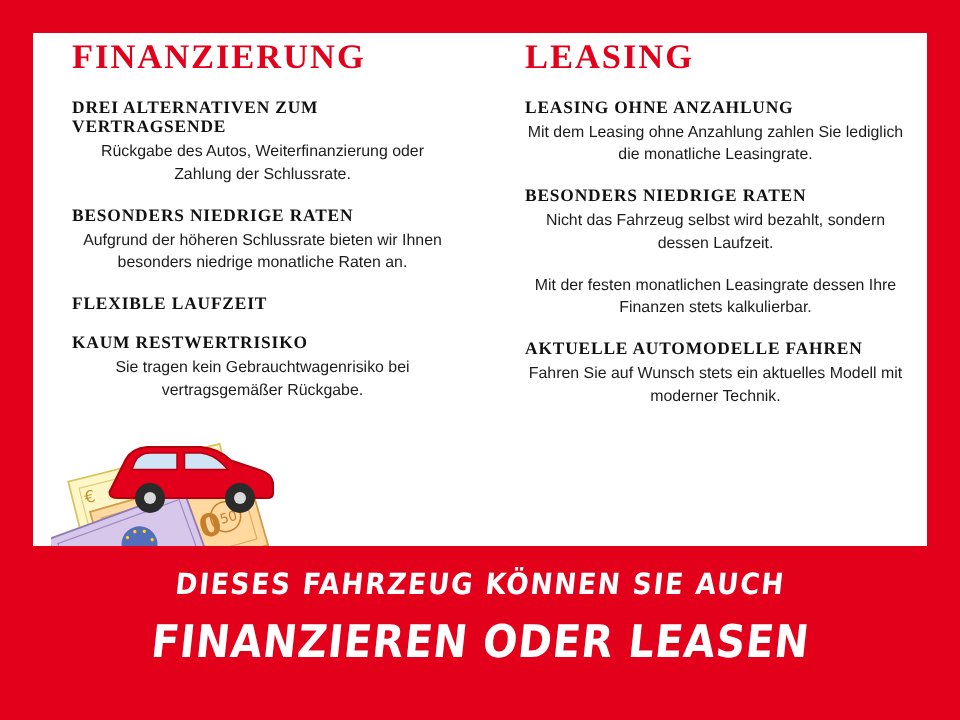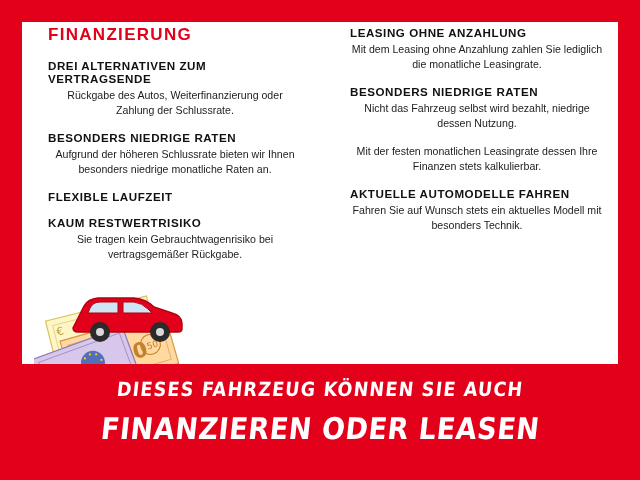--- a/index.html
+++ b/index.html
@@ -92,38 +92,38 @@
     display: flex;
     gap: 22px;
   }
   .col {
     width: 280px;
     padding-left: 26px;
     box-sizing: border-box;
   }
   .col-title {
     color: #e2001a;
-    font-size: 17px;
+    font-size: 23px;
     font-weight: bold;
     letter-spacing: 1.3px;
     text-transform: uppercase;
-    font-family: Liberation Sans, sans-serif;
+    font-family: Liberation Serif, serif;
     margin: 0 0 16px 0;
     line-height: 1;
   }
   .item {
     margin-bottom: 13px;
   }
   .item-head {
     color: #111111;
     font-size: 11.6px;
     font-weight: bold;
     letter-spacing: 0.55px;
     text-transform: uppercase;
-    font-family: Liberation Sans, sans-serif;
+    font-family: Liberation Serif, serif;
     margin-bottom: 3px;
   }
   .item-body {
     color: #1c1c1c;
     font-size: 10.6px;
     line-height: 1.42;
     font-family: "Liberation Sans", sans-serif;
     text-align: center;
   }
   .artwork {
@@ -166,38 +166,39 @@
         <div class="item-head">Flexible Laufzeit</div>
       </div>
 
       <div class="item">
         <div class="item-head">Kaum Restwertrisiko</div>
         <div class="item-body">Sie tragen kein Gebrauchtwagenrisiko bei vertragsgemäßer Rückgabe.</div>
       </div>
     </div>
 
     <div class="col">
+      <div class="col-title">Leasing</div>
 
       <div class="item">
         <div class="item-head">Leasing ohne Anzahlung</div>
         <div class="item-body">Mit dem Leasing ohne Anzahlung zahlen Sie lediglich die monatliche Leasingrate.</div>
       </div>
 
       <div class="item">
         <div class="item-head">Besonders niedrige Raten</div>
-        <div class="item-body">Nicht das Fahrzeug selbst wird bezahlt, niedrige dessen Nutzung.</div>
+        <div class="item-body">Nicht das Fahrzeug selbst wird bezahlt, sondern dessen Laufzeit.</div>
       </div>
 
       <div class="item">
         <div class="item-body">Mit der festen monatlichen Leasingrate dessen Ihre Finanzen stets kalkulierbar.</div>
       </div>
 
       <div class="item">
         <div class="item-head">Aktuelle Automodelle fahren</div>
-        <div class="item-body">Fahren Sie auf Wunsch stets ein aktuelles Modell mit besonders Technik.</div>
+        <div class="item-body">Fahren Sie auf Wunsch stets ein aktuelles Modell mit moderner Technik.</div>
       </div>
     </div>
 
   </div>
 
   <div class="artwork">
     <svg width="215" height="110" viewBox="0 0 215 110" xmlns="http://www.w3.org/2000/svg">
 
       <g transform="rotate(-14 60 60)">
         <rect x="18" y="28" width="104" height="52" fill="#fff6c8" stroke="#d8c45e" stroke-width="1.2"></rect>

